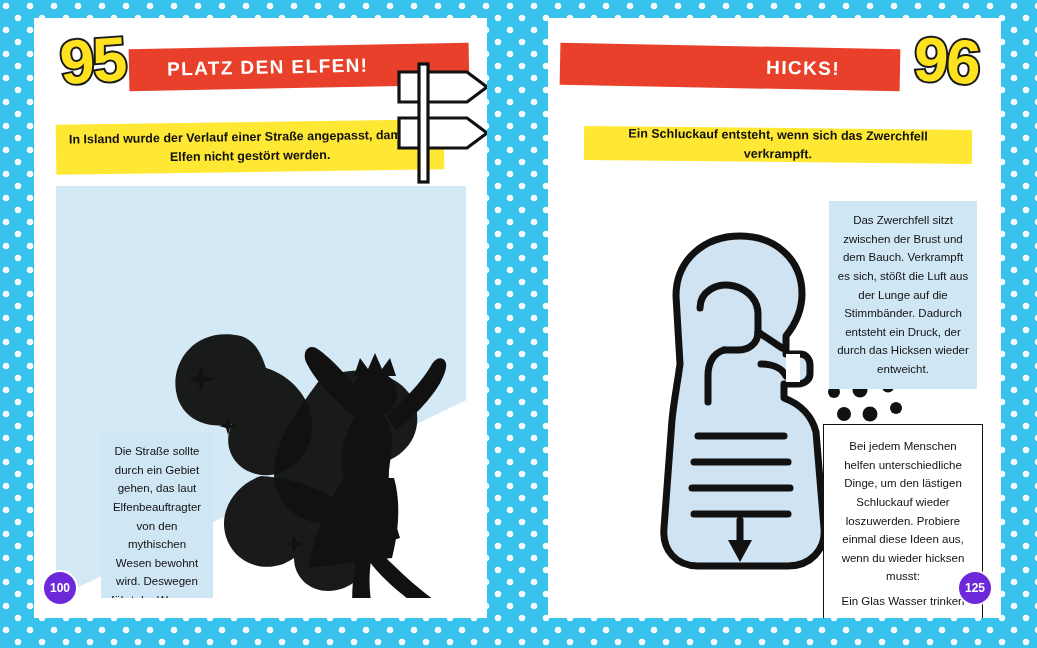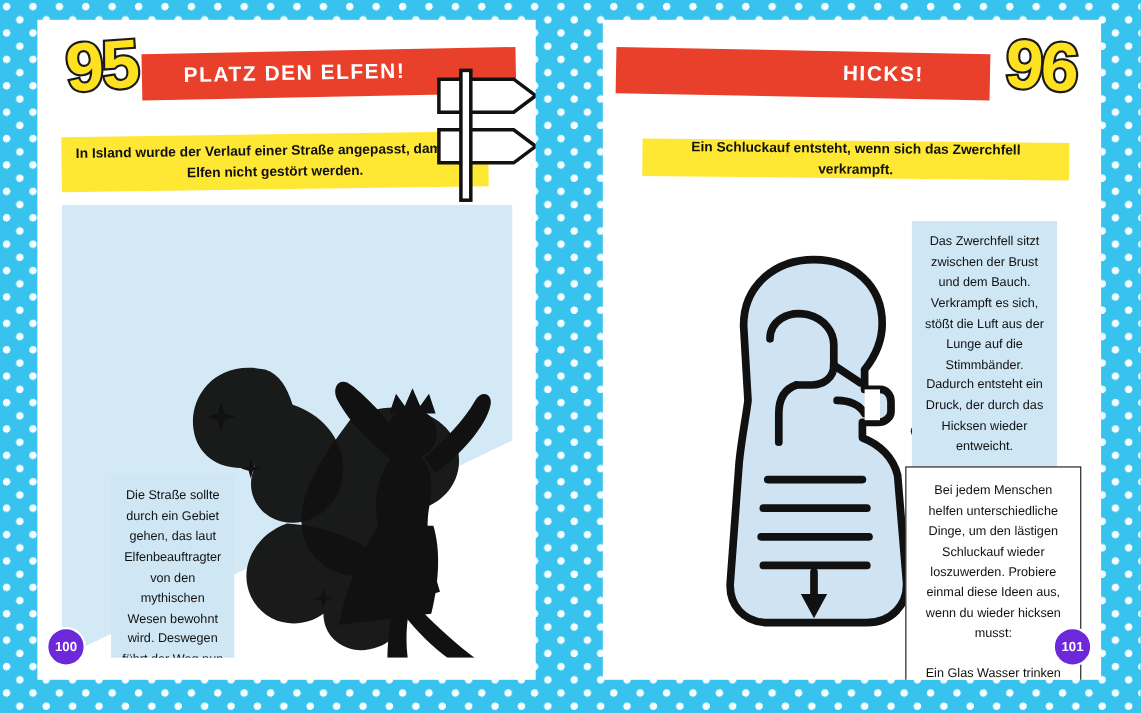--- a/index.html
+++ b/index.html
@@ -164,29 +164,29 @@
   .art-right {
     position: absolute;
     left: 0;
     top: 150px;
     width: 453px;
     height: 430px;
   }
   .tb-zwerchfell {
     left: 281px;
     top: 33px;
-    width: 132px;
+    width: 148px;
   }
   .tb-ideen {
     left: 275px;
     top: 256px;
     width: 160px;
   }
   .tb-ideen .idea {
-    margin-top: 17px;
+    margin-top: 6px;
   }
   .tb-ideen .intro { text-align: center; }
 
   
   .page-num {
     position: absolute;
     bottom: 12px;
     width: 32px;
     height: 32px;
     border-radius: 50%;
@@ -336,16 +336,16 @@
 
       <div class="textbox tb-blue tb-zwerchfell">Das Zwerchfell sitzt zwischen der Brust und dem Bauch. Verkrampft es sich, stößt die Luft aus der Lunge auf die Stimmbänder. Dadurch entsteht ein Druck, der durch das Hicksen wieder entweicht.</div>
 
       <div class="textbox tb-white tb-ideen">
         <div class="intro">Bei jedem Menschen helfen unterschiedliche Dinge, um den lästigen Schluckauf wieder loszuwerden. Probiere einmal diese Ideen aus, wenn du wieder hicksen musst:</div>
         <div class="idea">Ein Glas Wasser trinken</div>
 
       </div>
     </div>
 
-    <div class="page-num pn-right">101</div>
+    <div class="page-num pn-right">125</div>
   </div>
 
 </div>
 
 </body></html>

